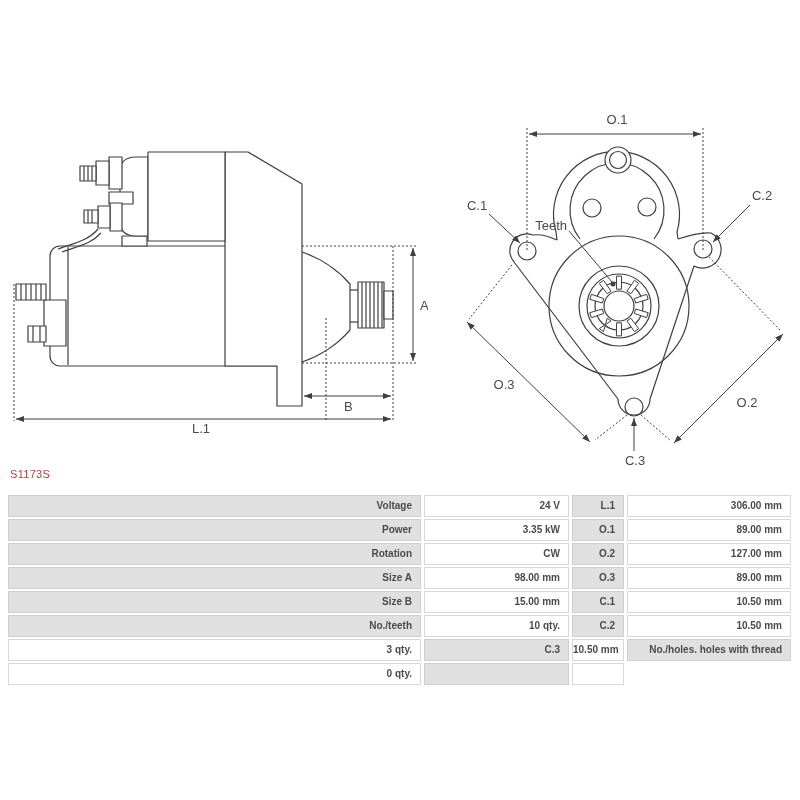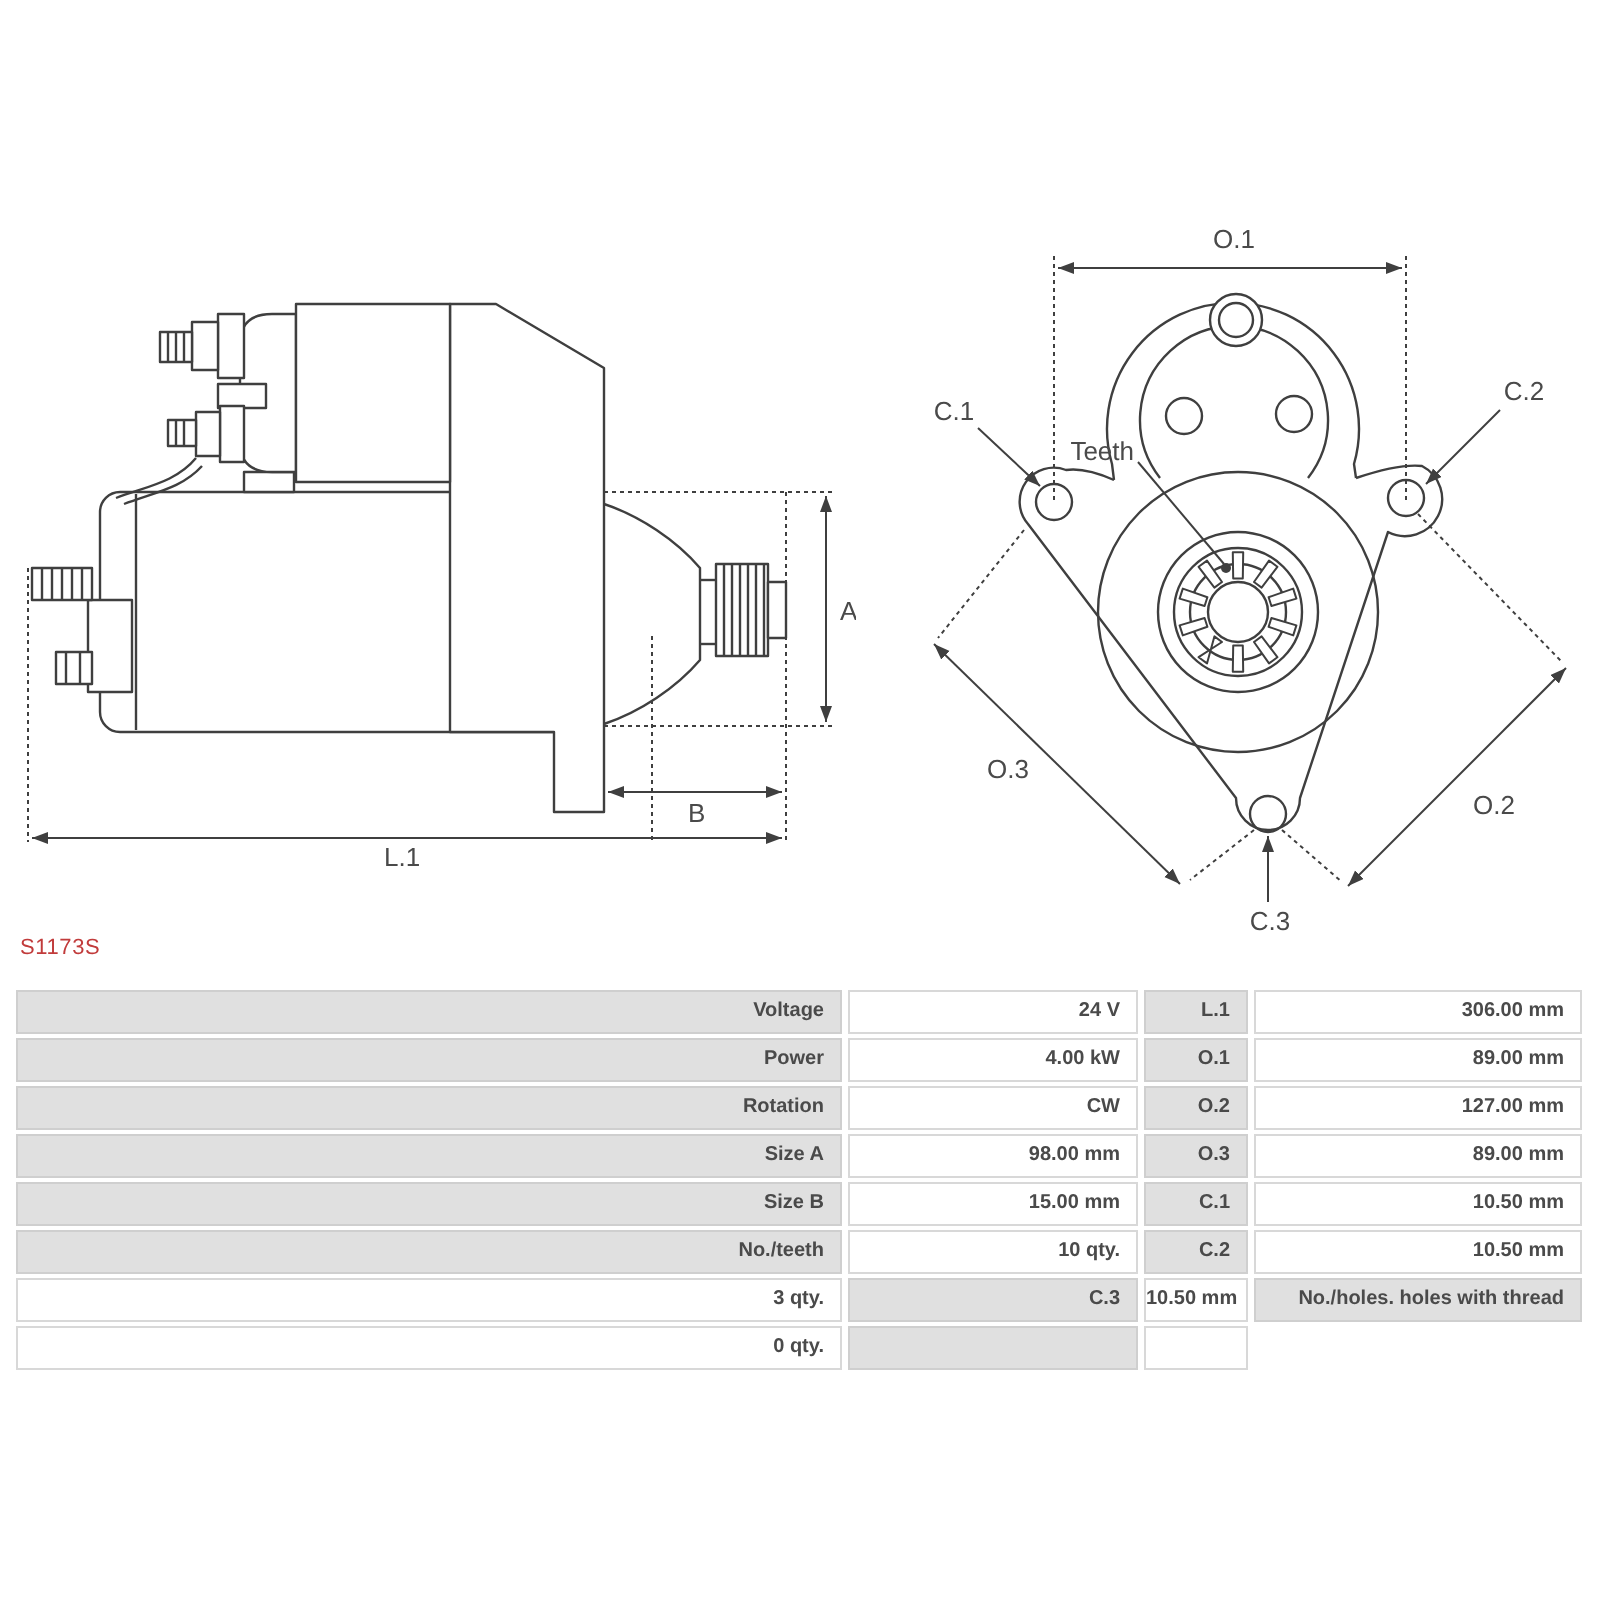--- a/index.html
+++ b/index.html
@@ -184,21 +184,21 @@
 
 <div id="part-number">S1173S</div>
 
 <div id="spec-table">
   <div class="c-lbl">Voltage</div>
   <div class="c-val">24 V</div>
   <div class="c-lbl">L.1</div>
   <div class="c-val">306.00 mm</div>
 
   <div class="c-lbl">Power</div>
-  <div class="c-val">4.00 kW</div>
+  <div class="c-val">3.35 kW</div>
   <div class="c-lbl">O.1</div>
   <div class="c-val">89.00 mm</div>
 
   <div class="c-lbl">Rotation</div>
   <div class="c-val">CW</div>
   <div class="c-lbl">O.2</div>
   <div class="c-val">127.00 mm</div>
 
   <div class="c-lbl">Size A</div>
   <div class="c-val">98.00 mm</div>

